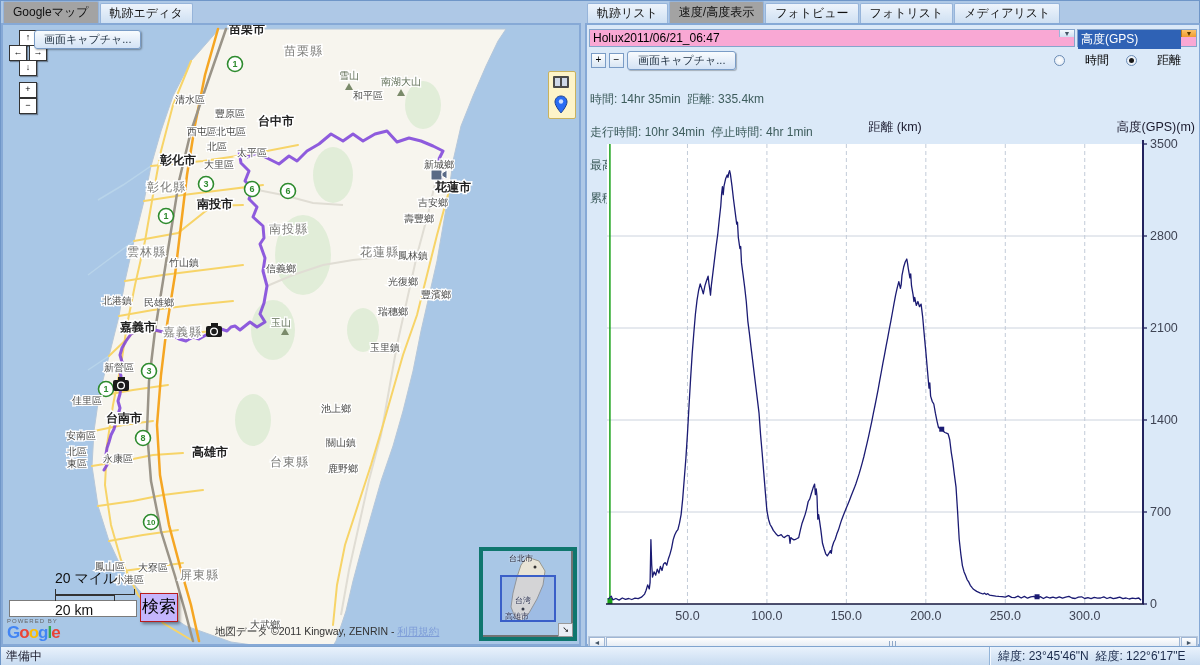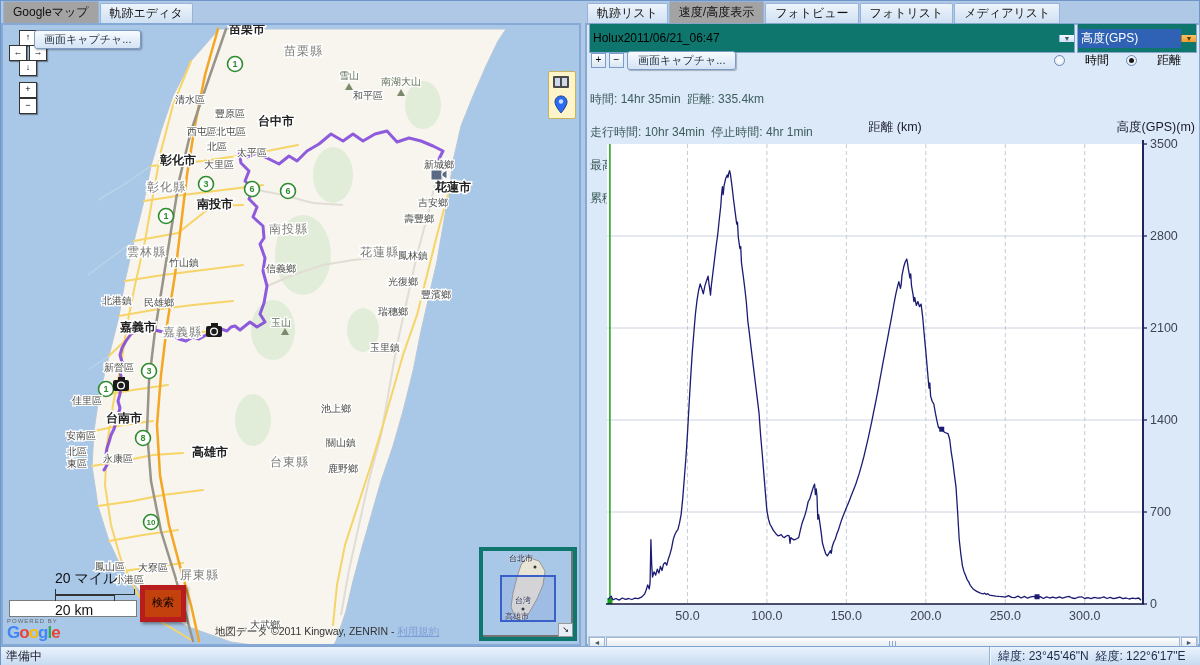--- a/index.html
+++ b/index.html
@@ -17,36 +17,36 @@
   .map-frame svg{display:block}
   .ov{position:absolute}
   .panbox{left:6px;top:5px;width:46px;height:100px}
   .pbtn{position:absolute;width:16px;height:14px;background:#fff;border:1px solid #333;font-size:9px;line-height:13px;text-align:center;box-shadow:1px 1px 1px rgba(0,0,0,.35);cursor:pointer}
   .cap-btn{left:31px;top:5px;padding:1px 9px;font-size:11px;color:#234;background:linear-gradient(#f8fbfe,#d4e3f5);border:1px solid #7a9cc6;border-radius:3px;box-shadow:1px 1px 2px rgba(0,0,0,.35);cursor:pointer;white-space:nowrap}
   .maptype{top:3px;right:10px;display:flex}
   .mt-btn{height:15px;line-height:15px;padding:0 9px;background:#fff;border:1px solid #111;font-size:11px;margin-left:-1px;cursor:pointer;white-space:nowrap;box-shadow:1px 1px 2px rgba(0,0,0,.3)}
   .mt-btn.active{font-weight:bold;border-width:2px;height:14px;line-height:14px}
   .mediabox{top:46px;right:3px;width:26px;height:46px;background:#fdf4c9;border:1px solid #c9b25e;border-radius:2px}
   .searchbox{left:6px;bottom:27px;width:128px;height:17px;border:1px solid #7b7b7b;background:#fff;font-size:11px;padding:0 2px;box-sizing:border-box}
-  .search-btn{left:137px;bottom:22px;width:36px;height:27px;background:#c2410c;border:5px solid #b91c1c;box-shadow:2px 2px 3px rgba(0,0,0,.4);font-size:11px;text-align:center;line-height:25px;cursor:pointer}
+  .search-btn{left:137px;bottom:22px;width:36px;height:27px;background:#c4b5fd;border:1px solid #b91c1c;box-shadow:2px 2px 3px rgba(0,0,0,.4);font-size:17px;text-align:center;line-height:25px;cursor:pointer}
   .glogo{left:4px;bottom:3px;line-height:1}
   .gpow{font-size:6px;color:#666;letter-spacing:1px}
   .gword{font-size:17px;font-weight:bold;letter-spacing:-1px}
   .scalebar{left:52px;bottom:26px;font-size:14px;color:#111}
   .sc-line1{width:78px;height:5px;border:1px solid #333;border-top:none;margin-top:1px}
   .sc-line2{width:58px;height:5px;border:1px solid #333;border-bottom:none;margin-bottom:1px}
   .attrib{left:212px;bottom:5px;font-size:10.5px;color:#333;white-space:nowrap}
   .attrib .lnk{color:#7e9dd8;text-decoration:underline;cursor:pointer}
   .minimap{right:2px;bottom:3px;width:90px;height:86px;background:#737373;border:4px solid #0f766e;overflow:hidden}
   .mm-label{position:absolute;font-size:8px;color:#223;white-space:nowrap;text-shadow:0 0 2px #fff}
   .mm-sel{position:absolute;left:17px;top:24px;width:52px;height:43px;border:2px solid #3a5fc8;background:rgba(90,120,220,.14)}
   .mm-btn{position:absolute;right:0;bottom:0;width:13px;height:12px;background:#e9eef6;border:1px solid #999;font-size:8px;line-height:11px;text-align:center;cursor:pointer}
   
   .rp-row1{height:22px;display:flex;align-items:center;padding:2px 2px 0 2px;gap:2px}
-  .combo{height:30px;background:#0f766e;border:1px solid #85a5cc;display:flex;align-items:center;box-sizing:border-box}
+  .combo{height:18px;background:#f9a8d4;border:1px solid #85a5cc;display:flex;align-items:flex-start;box-sizing:border-box}
   .combo-text{flex:1;font-size:12px;padding:1px 3px;white-space:nowrap;overflow:hidden}
   .combo-arrow{width:14px;background:linear-gradient(#f4f9fe,#cfe0f2);border-left:1px solid #9ab5da;font-size:7px;color:#456;display:flex;align-items:center;justify-content:center;cursor:pointer}
   .combo.track{flex:1}
   .combo.metric{width:120px}
   .combo.metric .combo-text{background:#2f62b5;color:#fff}
   .combo.metric .combo-arrow{background:linear-gradient(#fbc26a,#f09c2e);border-left:1px solid #b77d20;color:#5a3a00}
   .rp-row2{height:20px;display:flex;align-items:center;gap:3px;padding:1px 4px}
   .sq-btn{width:13px;height:13px;background:linear-gradient(#fdfefe,#d9e6f4);border:1px solid #7a9cc6;font-size:10px;line-height:11px;text-align:center;cursor:pointer}
   .cap-btn2{padding:1px 10px;font-size:11px;color:#234;background:linear-gradient(#f8fbfe,#d4e3f5);border:1px solid #7a9cc6;border-radius:3px;box-shadow:1px 1px 1px rgba(0,0,0,.25);cursor:pointer;white-space:nowrap}
   .rp-spacer{flex:1}

